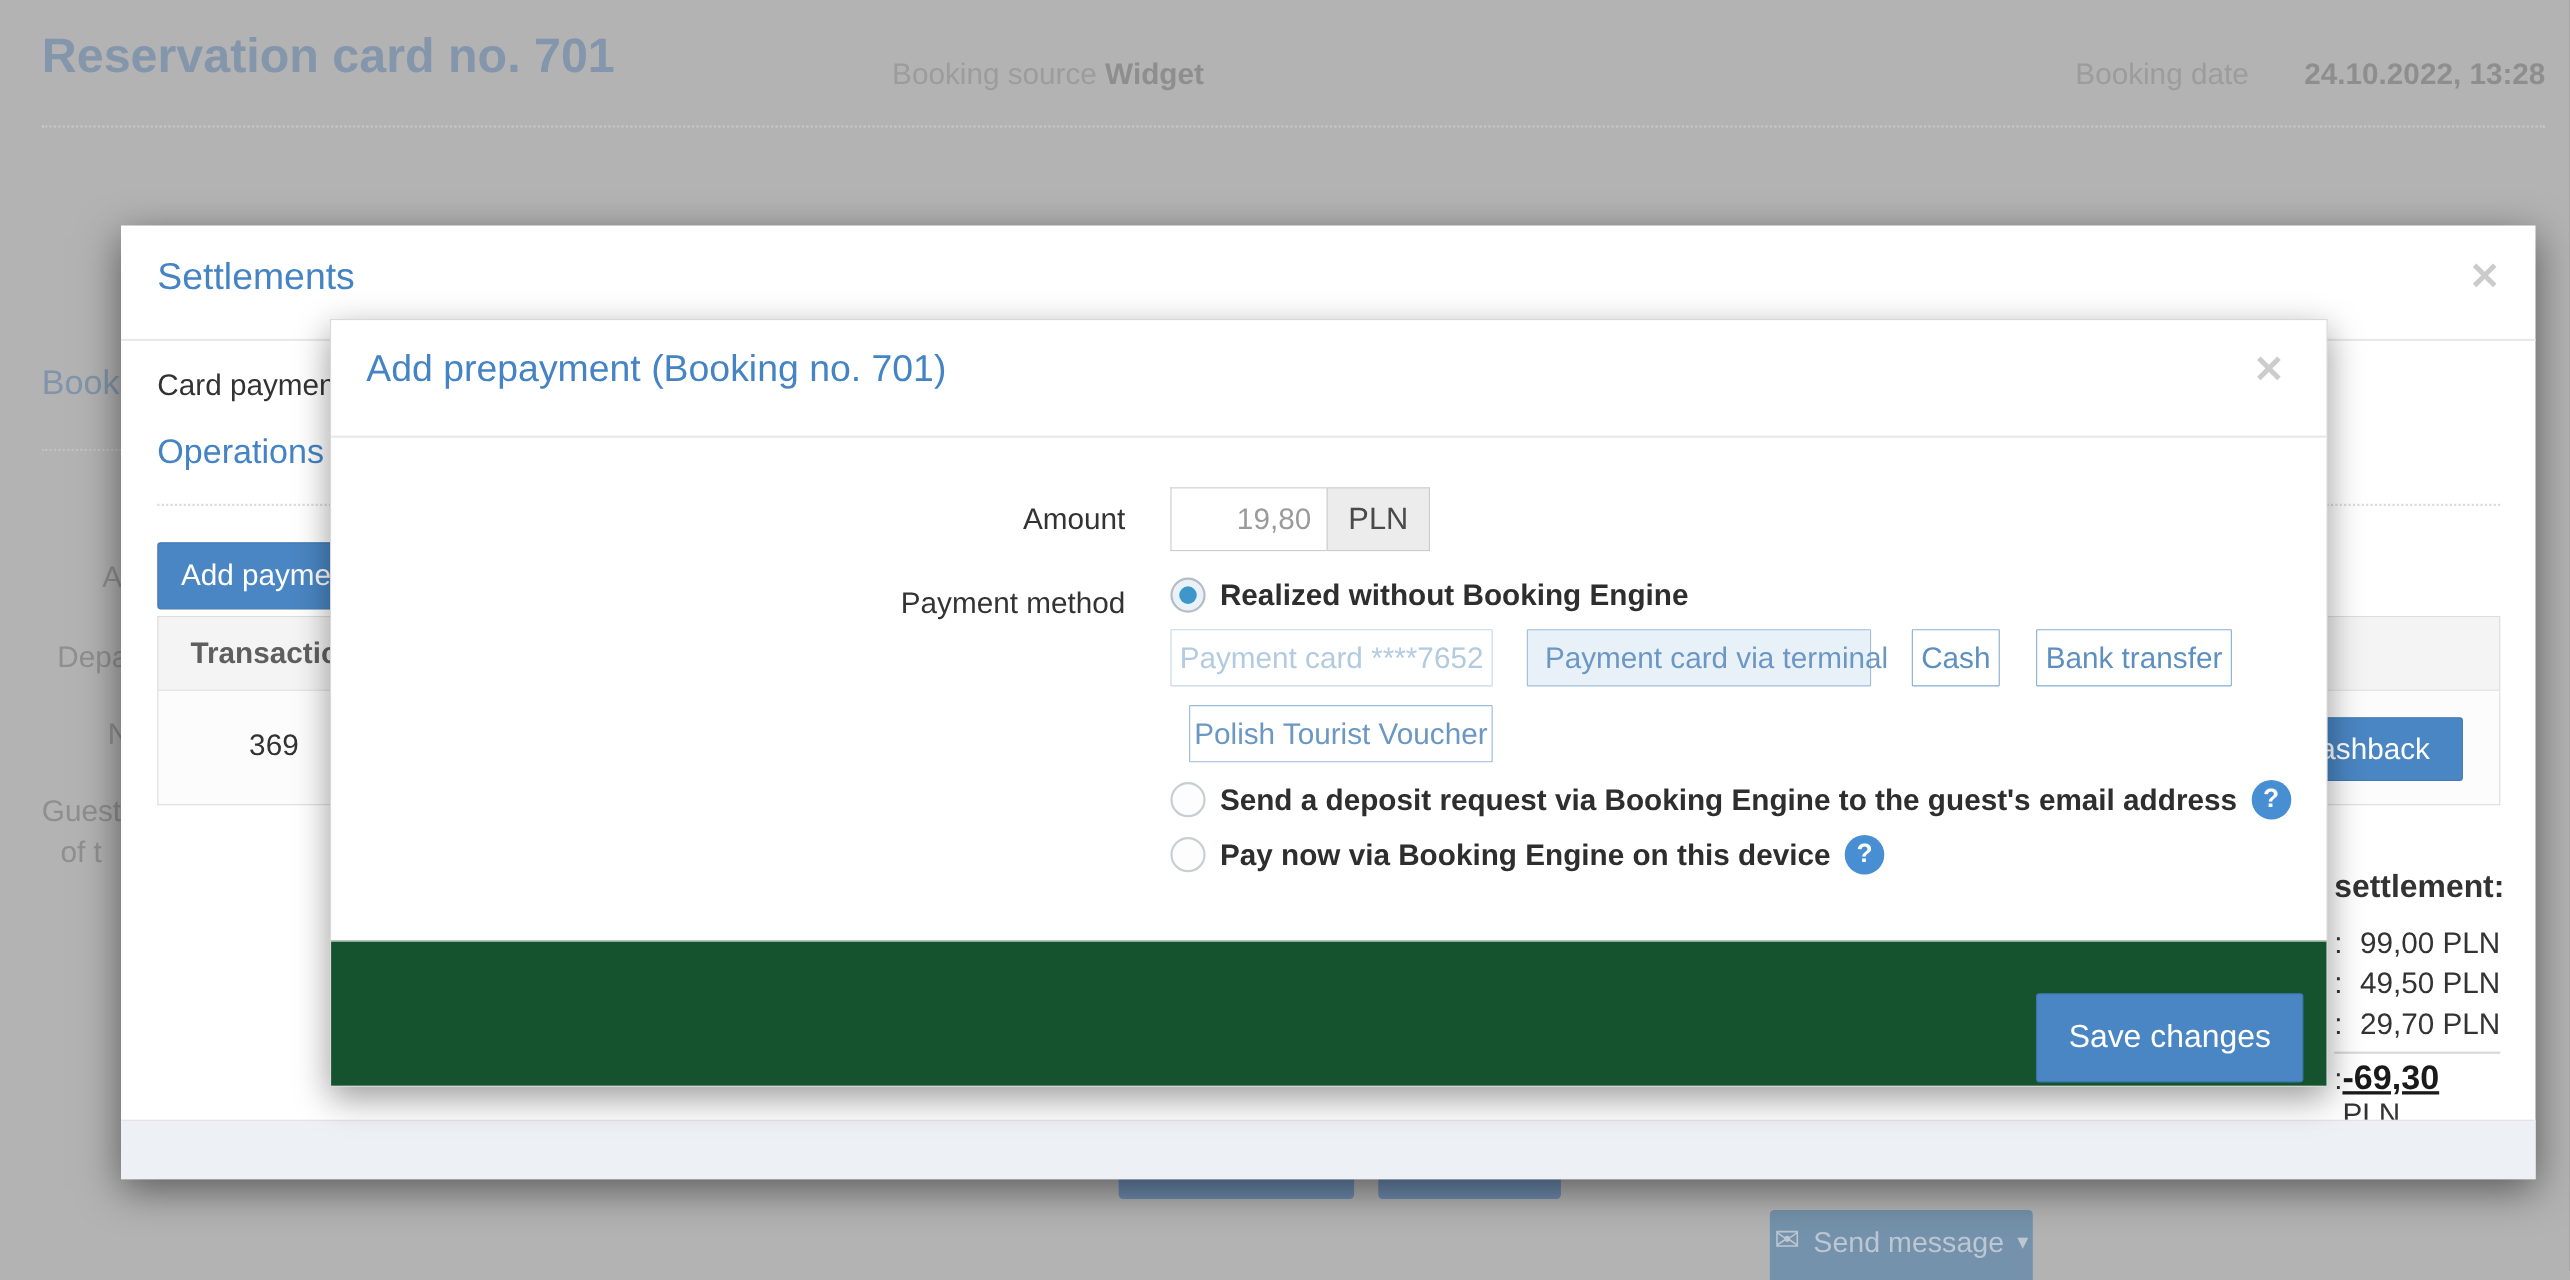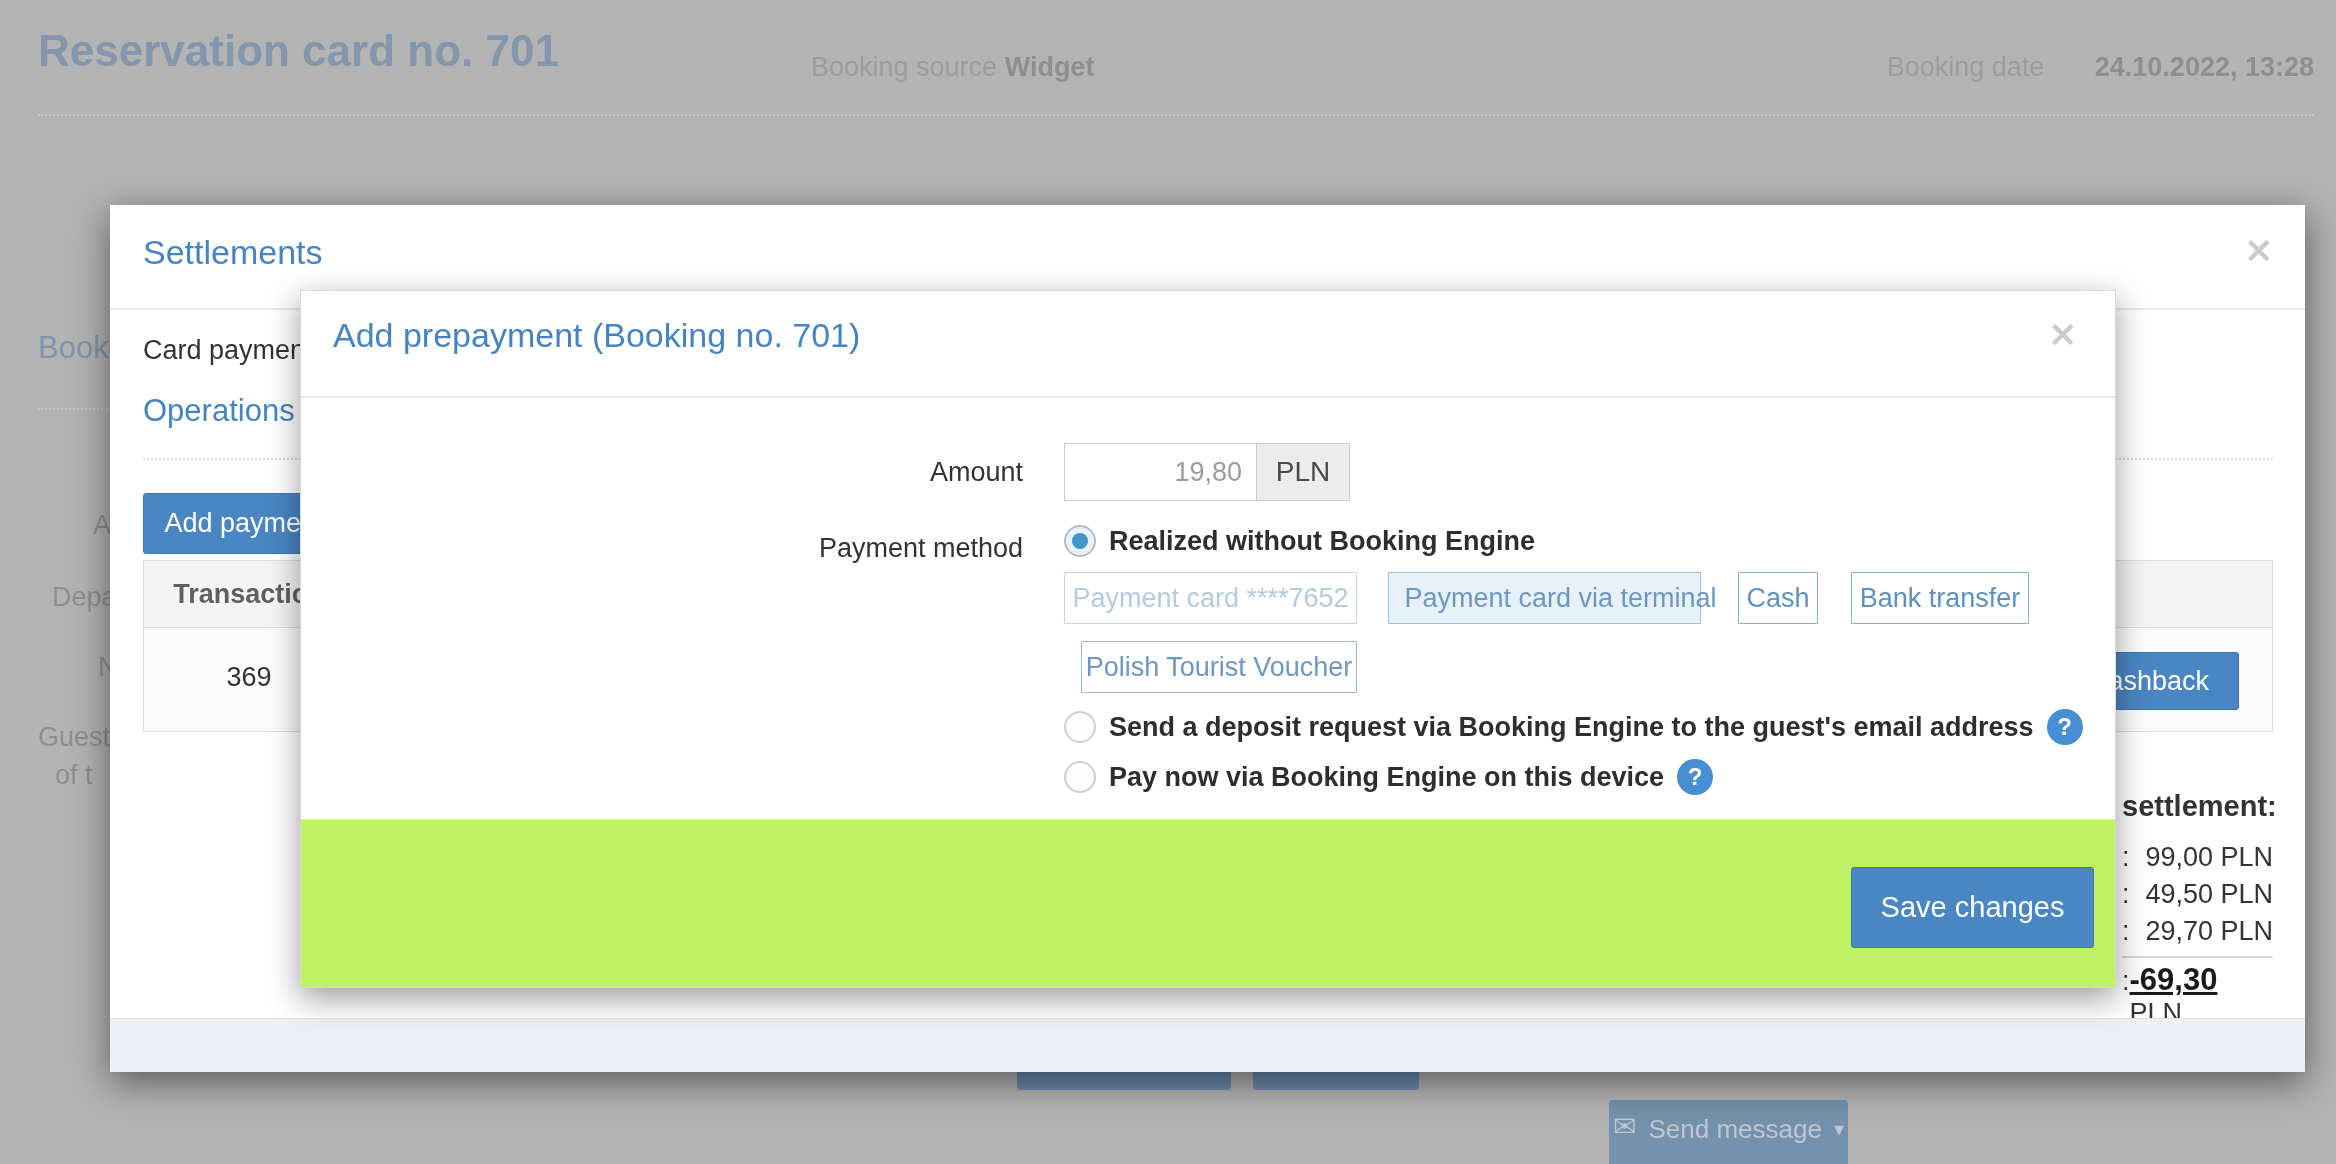--- a/index.html
+++ b/index.html
@@ -83,21 +83,21 @@
   }
   .pre-title { left:32px; top:25px; font-size:34px; color:#4584c4; white-space:nowrap; }
   .pre-close { right:38px; top:24px; font-size:34px; font-weight:bold; color:#cccccc; cursor:pointer; }
   .pre-header-rule { left:0; right:0; top:105px; border-top:2px solid #e9e9e9; height:0; }
 
   .pre-label { left:0; width:722px; text-align:right; font-size:27px; color:#333; }
   .lbl-amount { top:166px; }
   .lbl-method { top:242px; }
 
   .amount-group { left:763px; top:152px; height:58px; display:flex; }
-  .amount-input { width:192px; height:58px; border:1px solid #cccccc; border-right:none;
+  .amount-input { width:142px; height:58px; border:1px solid #cccccc; border-right:none;
                   font-family:"Liberation Sans",sans-serif;
                   font-size:27px; color:#9b9b9b; text-align:right; padding-right:14px; outline:none; }
   .amount-addon { width:94px; height:58px; background:#ececec; border:1px solid #cccccc;
                   display:flex; align-items:center; justify-content:center; font-size:28px; color:#4a4a4a; }
 
   .radio { width:32px; height:32px; border-radius:50%; background:#fdfdfd;
            border:2px solid #c9ced3; flex:none; }
   .radio.sel { background:#eaf2f9; border-color:#b5bcc3; position:relative; }
   .radio.sel::after { content:""; position:absolute; left:6px; top:6px; width:16px; height:16px;
                       border-radius:50%; background:#3e97c8; }
@@ -112,21 +112,21 @@
 
   .pm-btn { position:absolute; height:52px; background:#ffffff; border:1px solid #86aed4;
             color:#5d90c0; font-size:27px; display:flex; align-items:center; justify-content:center;
             cursor:pointer; white-space:nowrap; border-radius:1px; }
   .pm-card    { left:763px;  top:281px; width:293px; border-color:#c3d6e7; color:#b3cbe0; }
   .pm-term    { left:1087px; top:281px; width:313px; background:#e9f1f8; border-color:#9dbdda; color:#6b97c4;padding-left:32px; }
   .pm-cash    { left:1437px; top:281px; width:80px; }
   .pm-bank    { left:1550px; top:281px; width:178px; }
   .pm-voucher { left:780px;  top:350px; width:276px; border-color:#9ab9d6; color:#6b97c4; }
 
-  .pre-footer { left:0; right:0; bottom:0; height:168px; background:#bef264; border-top:1px solid #e5e5e5; }
+  .pre-footer { left:0; right:0; bottom:0; height:132px; background:#14532d; border-top:1px solid #e5e5e5; }
   .pre-save { position:absolute; right:21px; top:47px; width:243px; height:81px; font-size:29px; }
 </style>
 </head>
 <body>
 
 <div class="stage">
 
   <div class="abs bg-title">Reservation card no. 701</div>
   <div class="abs bg-source">
     <span>Booking source</span>

